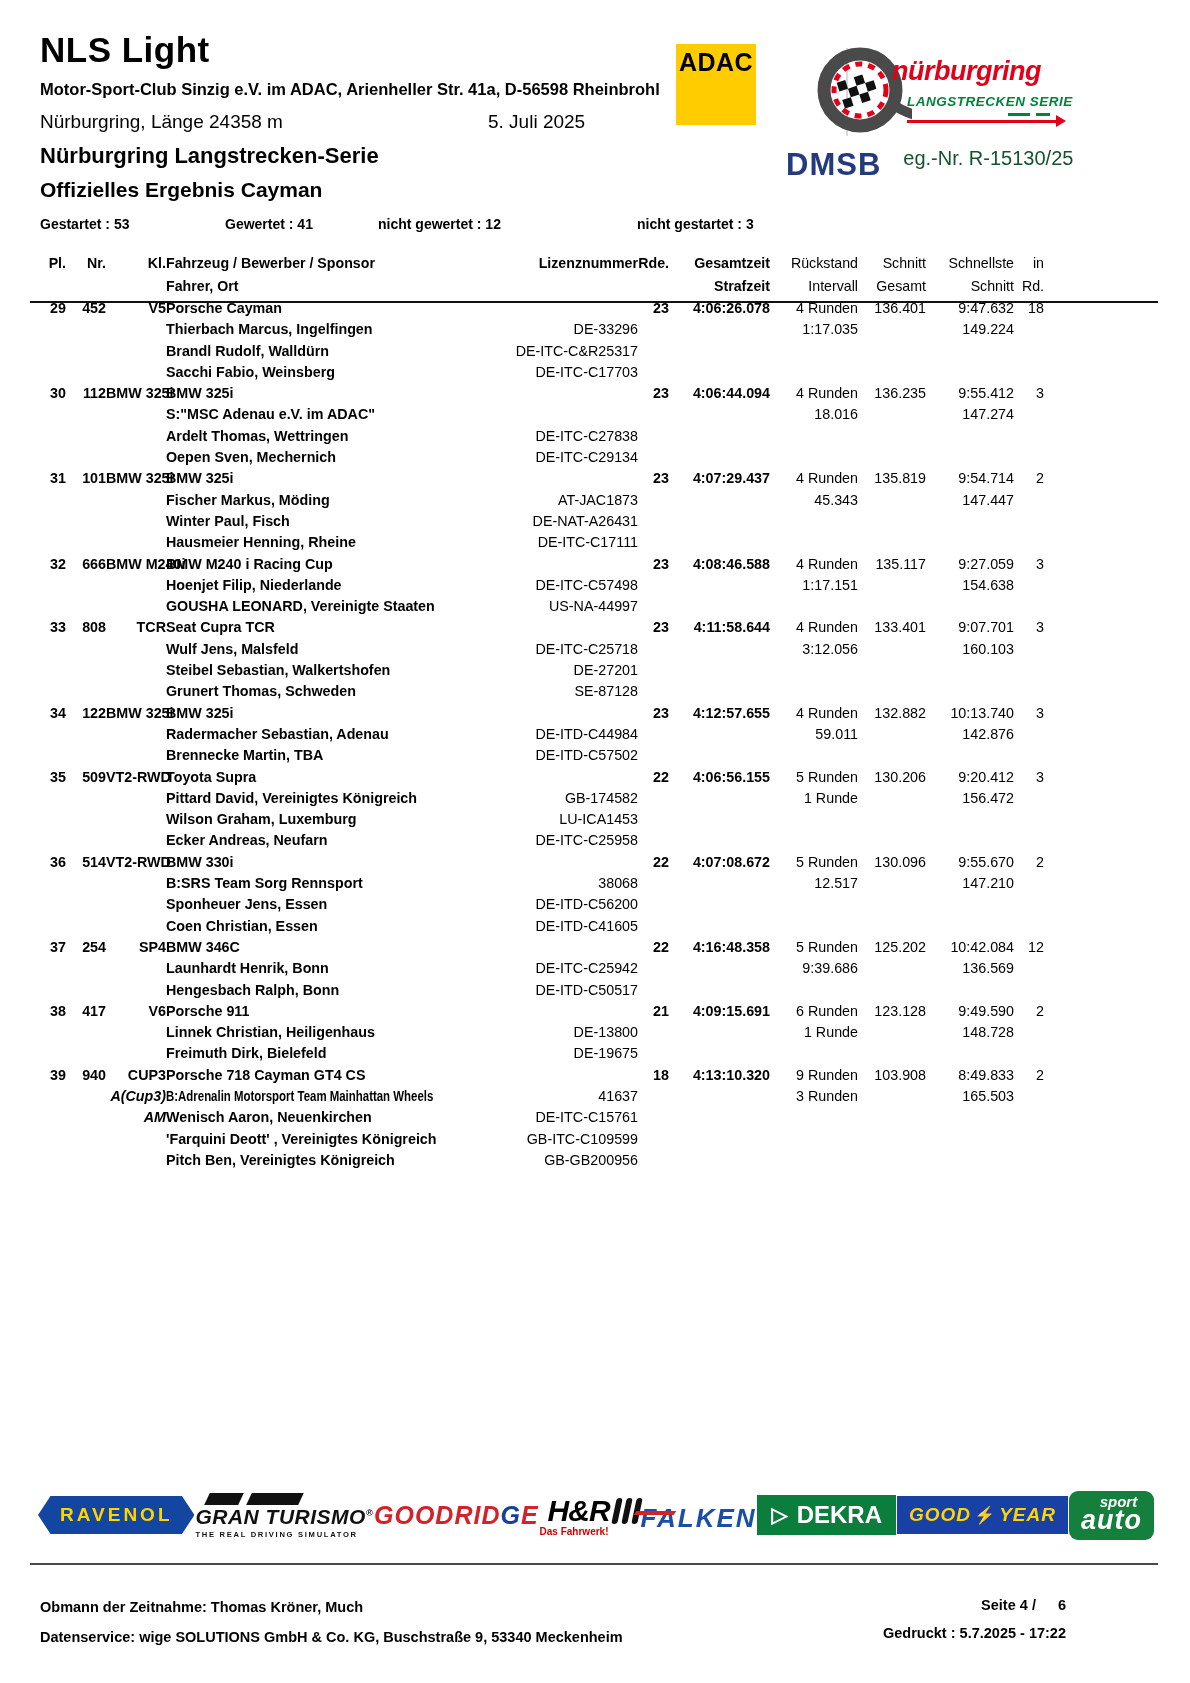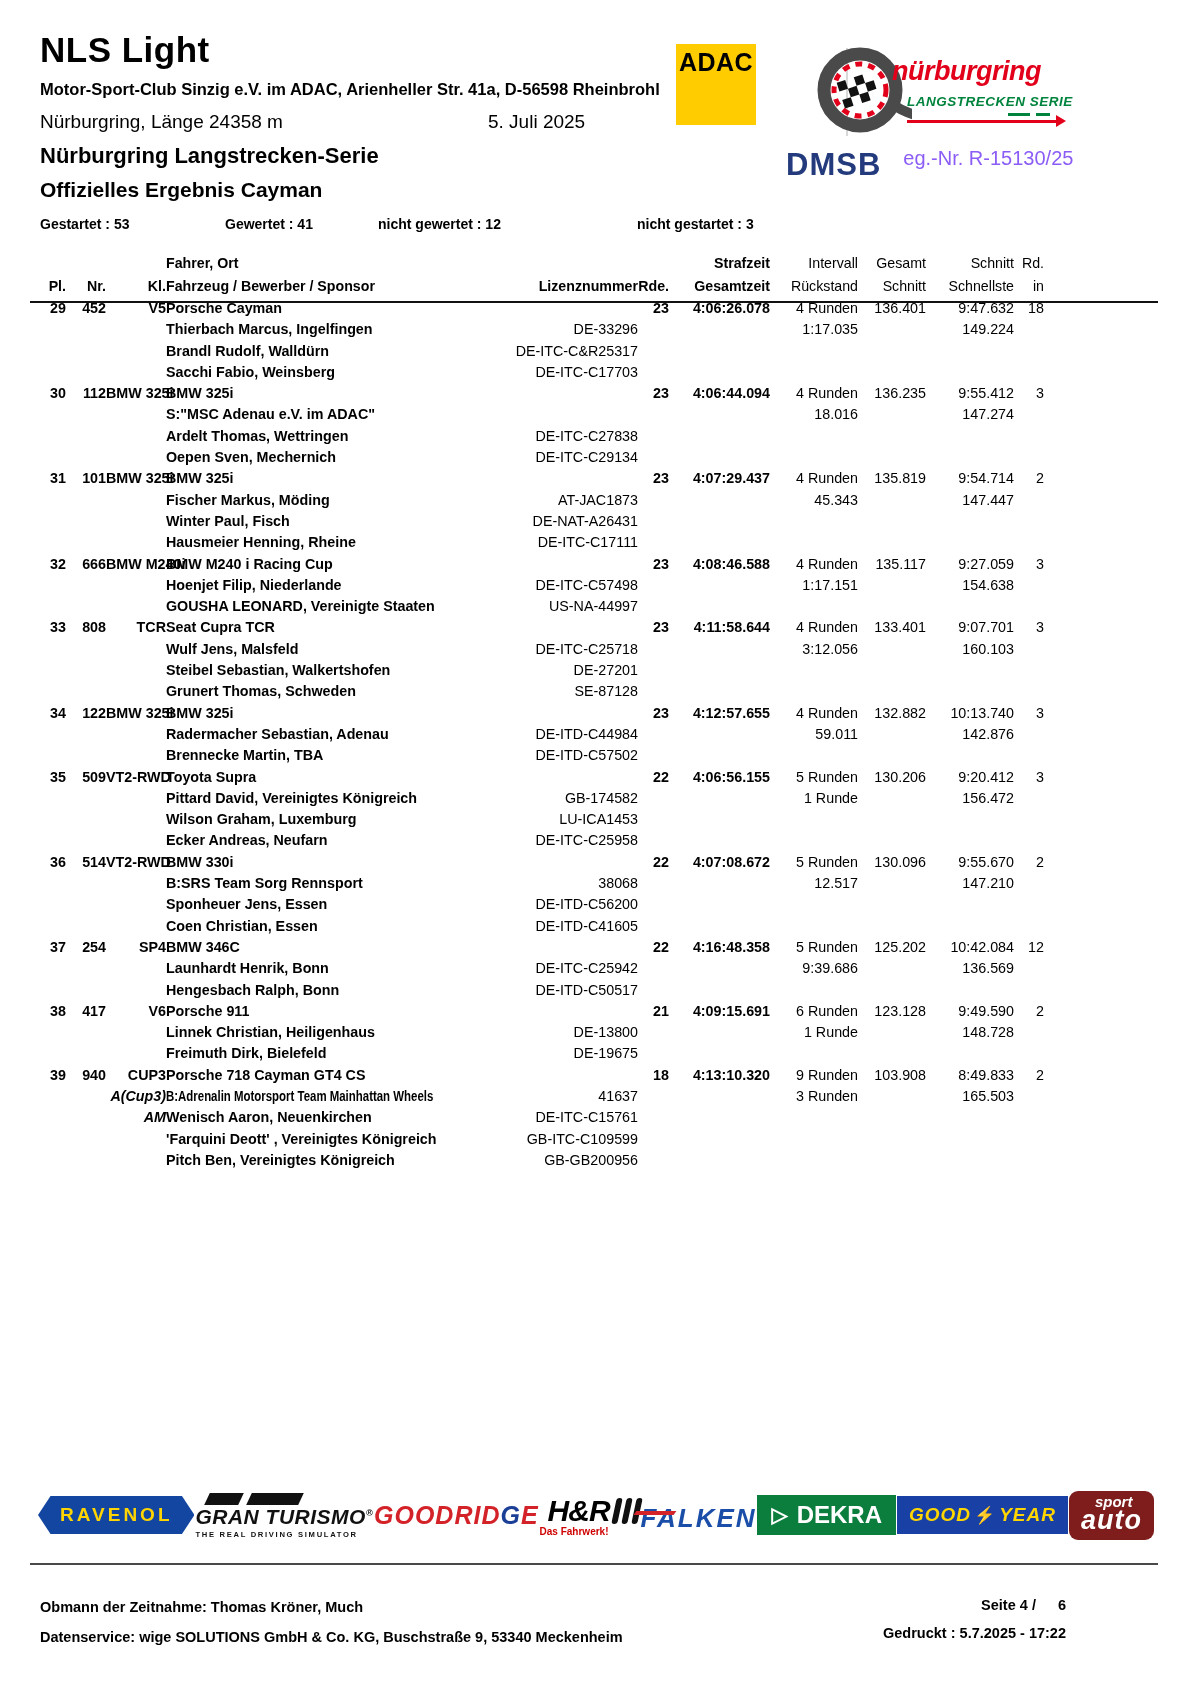--- a/index.html
+++ b/index.html
@@ -21,21 +21,21 @@
   .adac span{display:inline-block;margin-top:4px;font-size:25px;font-weight:bold;letter-spacing:.5px;}
   .logo-divider{left:846px;top:48px;width:2px;height:88px;background:#d8d8d8;}
   .nring{left:812px;top:42px;width:262px;height:100px;}
   .nring .t1{position:absolute;left:80px;top:14px;font-size:27px;font-weight:bold;font-style:italic;color:#e2001a;letter-spacing:-.5px;}
   .nring .t2{position:absolute;left:95px;top:52px;font-size:13.5px;font-weight:bold;font-style:italic;color:#00843d;letter-spacing:.5px;}
   .nring .arrow{position:absolute;left:95px;top:78px;width:150px;height:3px;background:#e2001a;}
   .nring .arrow:after{content:"";position:absolute;right:-9px;top:-5px;border-left:10px solid #e2001a;border-top:6px solid transparent;border-bottom:6px solid transparent;}
   .nring .gdash{position:absolute;top:71px;height:3px;background:#00843d;}
   .dmsb{left:786px;top:147px;display:flex;align-items:flex-start;gap:22px;}
   .dmsb .logo{font-size:31px;font-weight:900;color:#233a7d;letter-spacing:1px;}
-  .dmsb .reg{font-size:20px;color:#8b5cf6;}
+  .dmsb .reg{font-size:20px;color:#14532d;}
 
   
   #results-table{position:absolute;left:40px;top:252px;width:1004px;border-collapse:collapse;table-layout:fixed;}
   #results-table td{padding:0;vertical-align:bottom;font-size:14.3px;line-height:21.3px;white-space:nowrap;}
   #results-table tr.hdr td{font-size:14.2px;line-height:23px;}
   .al{text-align:left;} .ar{text-align:right;} .b{font-weight:bold;}
   .name-cell{padding-left:5px;overflow:hidden;}
   .lic{font-size:13.8px;}
   .kl-cell{font-size:8.8px;font-weight:bold;padding-right:3px;}
   .kl-cell.kl-short{font-size:10.5px;}
@@ -60,21 +60,21 @@
   .hr-row{display:flex;align-items:center;margin-left:8px;}
   .hr-main{font-size:30px;font-weight:900;font-style:italic;letter-spacing:-1px;}
   .hr-bar{display:inline-block;width:6px;height:26px;background:#111;border-radius:3px;margin-left:4px;transform:skewX(-12deg);}
   .hr-sub{font-size:10px;font-weight:bold;color:#d00000;margin-top:-2px;}
   .sp-falken{position:relative;font-size:26px;font-weight:900;font-style:italic;color:#1b4ea8;letter-spacing:2px;padding-top:6px;}
   .falken-dash{position:absolute;left:-6px;top:14px;width:40px;height:4px;background:#d42229;transform:skewX(-35deg);}
   .sp-dekra{background:#0b7e3e;color:#fff;display:flex;align-items:center;gap:9px;padding:6px 14px;font-size:24px;font-weight:bold;}
   .dekra-arrow{font-size:21px;font-weight:bold;}
   .sp-goodyear{background:#1941a5;color:#ffd500;font-weight:900;font-style:italic;font-size:19px;letter-spacing:1px;padding:8px 12px;display:flex;align-items:center;gap:3px;}
   .gy-wing{font-size:17px;font-style:normal;}
-  .sp-sportauto{background:#7f1d1d;border-radius:9px;color:#fff;font-style:italic;font-weight:bold;padding:3px 12px 6px 12px;line-height:1;text-align:left;}
+  .sp-sportauto{background:#15803d;border-radius:9px;color:#fff;font-style:italic;font-weight:bold;padding:3px 12px 6px 12px;line-height:1;text-align:center;}
   .sa1{display:block;font-size:15px;margin-left:14px;}
   .sa2{display:block;font-size:27px;letter-spacing:1px;margin-top:-2px;}
 
   
   .footer-rule{left:30px;top:1563px;width:1128px;height:2px;background:#4a4a4a;}
   .foot{font-size:14.5px;font-weight:bold;margin-top:24px;}
   .foot-l1{left:40px;top:1575px;}
   .foot-l2{left:40px;top:1605px;}
   .foot-r1{top:1573px;right:124px;text-align:right;}
   .foot-r2{top:1601px;right:124px;text-align:right;}
@@ -137,44 +137,44 @@
         <col style="width: 167px;">
         <col style="width: 31px;">
         <col style="width: 101px;">
         <col style="width: 88px;">
         <col style="width: 68px;">
         <col style="width: 88px;">
         <col style="width: 30px;">
       </colgroup>
       <thead>
         <tr class="hdr">
-          <td class="ar"></td>
-          <td class="ar"></td>
-          <td class="ar"></td>
-          <td class="al b name-cell">Fahrer, Ort</td>
-          <td class="ar"></td>
-          <td class="ar"></td>
-          <td class="ar b">Strafzeit</td>
-          <td class="ar">Intervall</td>
-          <td class="ar">Gesamt</td>
-          <td class="ar">Schnitt</td>
-          <td class="ar">Rd.</td>
-        </tr>
-        <tr class="hdr">
           <td class="ar b">Pl.</td>
           <td class="ar b">Nr.</td>
           <td class="ar b">Kl.</td>
           <td class="al b name-cell">Fahrzeug / Bewerber / Sponsor</td>
           <td class="ar b">Lizenznummer</td>
           <td class="ar b">Rde.</td>
           <td class="ar b">Gesamtzeit</td>
           <td class="ar">Rückstand</td>
           <td class="ar">Schnitt</td>
           <td class="ar">Schnellste</td>
           <td class="ar">in</td>
+        </tr>
+        <tr class="hdr">
+          <td class="ar"></td>
+          <td class="ar"></td>
+          <td class="ar"></td>
+          <td class="al b name-cell">Fahrer, Ort</td>
+          <td class="ar"></td>
+          <td class="ar"></td>
+          <td class="ar b">Strafzeit</td>
+          <td class="ar">Intervall</td>
+          <td class="ar">Gesamt</td>
+          <td class="ar">Schnitt</td>
+          <td class="ar">Rd.</td>
         </tr>
       </thead>
       <tbody>
         <tr>
           <td class="ar b">29</td>
           <td class="ar b">452</td>
           <td class="ar kl-cell kl-short">V5</td>
           <td class="al b name-cell">Porsche Cayman</td>
           <td class="ar lic"></td>
           <td class="ar b">23</td>

